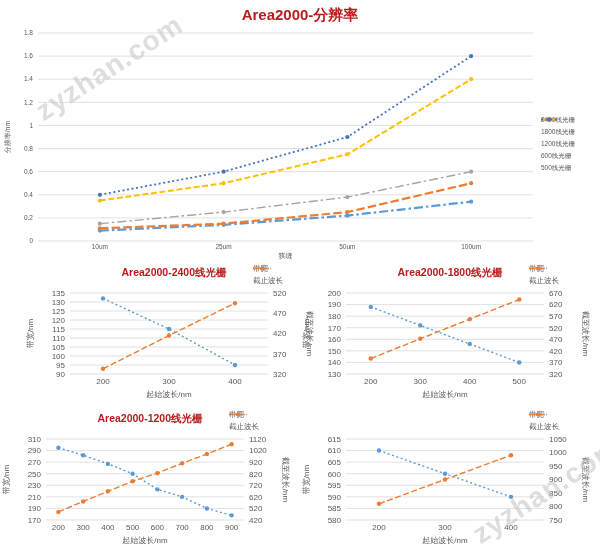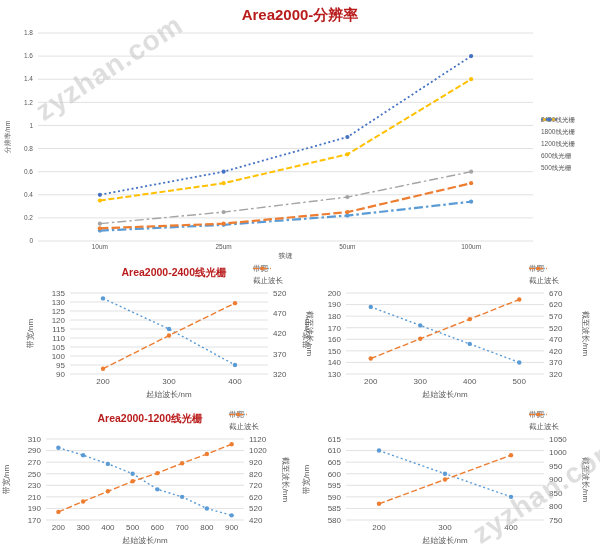--- a/index.html
+++ b/index.html
@@ -182,20 +182,21 @@
           <svg width="18" height="9">
             <line x1="0" y1="4.5" x2="18" y2="4.5" stroke="#ED7D31" stroke-width="1.4" stroke-dasharray="6 2.6"></line>
             <circle cx="9" cy="4.5" r="2" fill="#ED7D31"></circle>
           </svg>
           <span>截止波长</span>
         </div>
       </div>
   </section>
 
   <section class="chart small" id="chart2">
+    <h2 class="chart-title">Area2000-1800线光栅</h2>
     <svg width="300" height="146" viewBox="0 0 300 146">
         <line x1="46" y1="112" x2="244" y2="112" stroke="#d9d9d9" stroke-width="0.8"></line>
         <text x="41" y="114.8" text-anchor="end" font-size="8">130</text>
         <line x1="46" y1="100.42857142857143" x2="244" y2="100.42857142857143" stroke="#d9d9d9" stroke-width="0.8"></line>
         <text x="41" y="103.22857142857143" text-anchor="end" font-size="8">140</text>
         <line x1="46" y1="88.85714285714286" x2="244" y2="88.85714285714286" stroke="#d9d9d9" stroke-width="0.8"></line>
         <text x="41" y="91.65714285714286" text-anchor="end" font-size="8">150</text>
         <line x1="46" y1="77.28571428571428" x2="244" y2="77.28571428571428" stroke="#d9d9d9" stroke-width="0.8"></line>
         <text x="41" y="80.08571428571427" text-anchor="end" font-size="8">160</text>
         <line x1="46" y1="65.71428571428572" x2="244" y2="65.71428571428572" stroke="#d9d9d9" stroke-width="0.8"></line>

